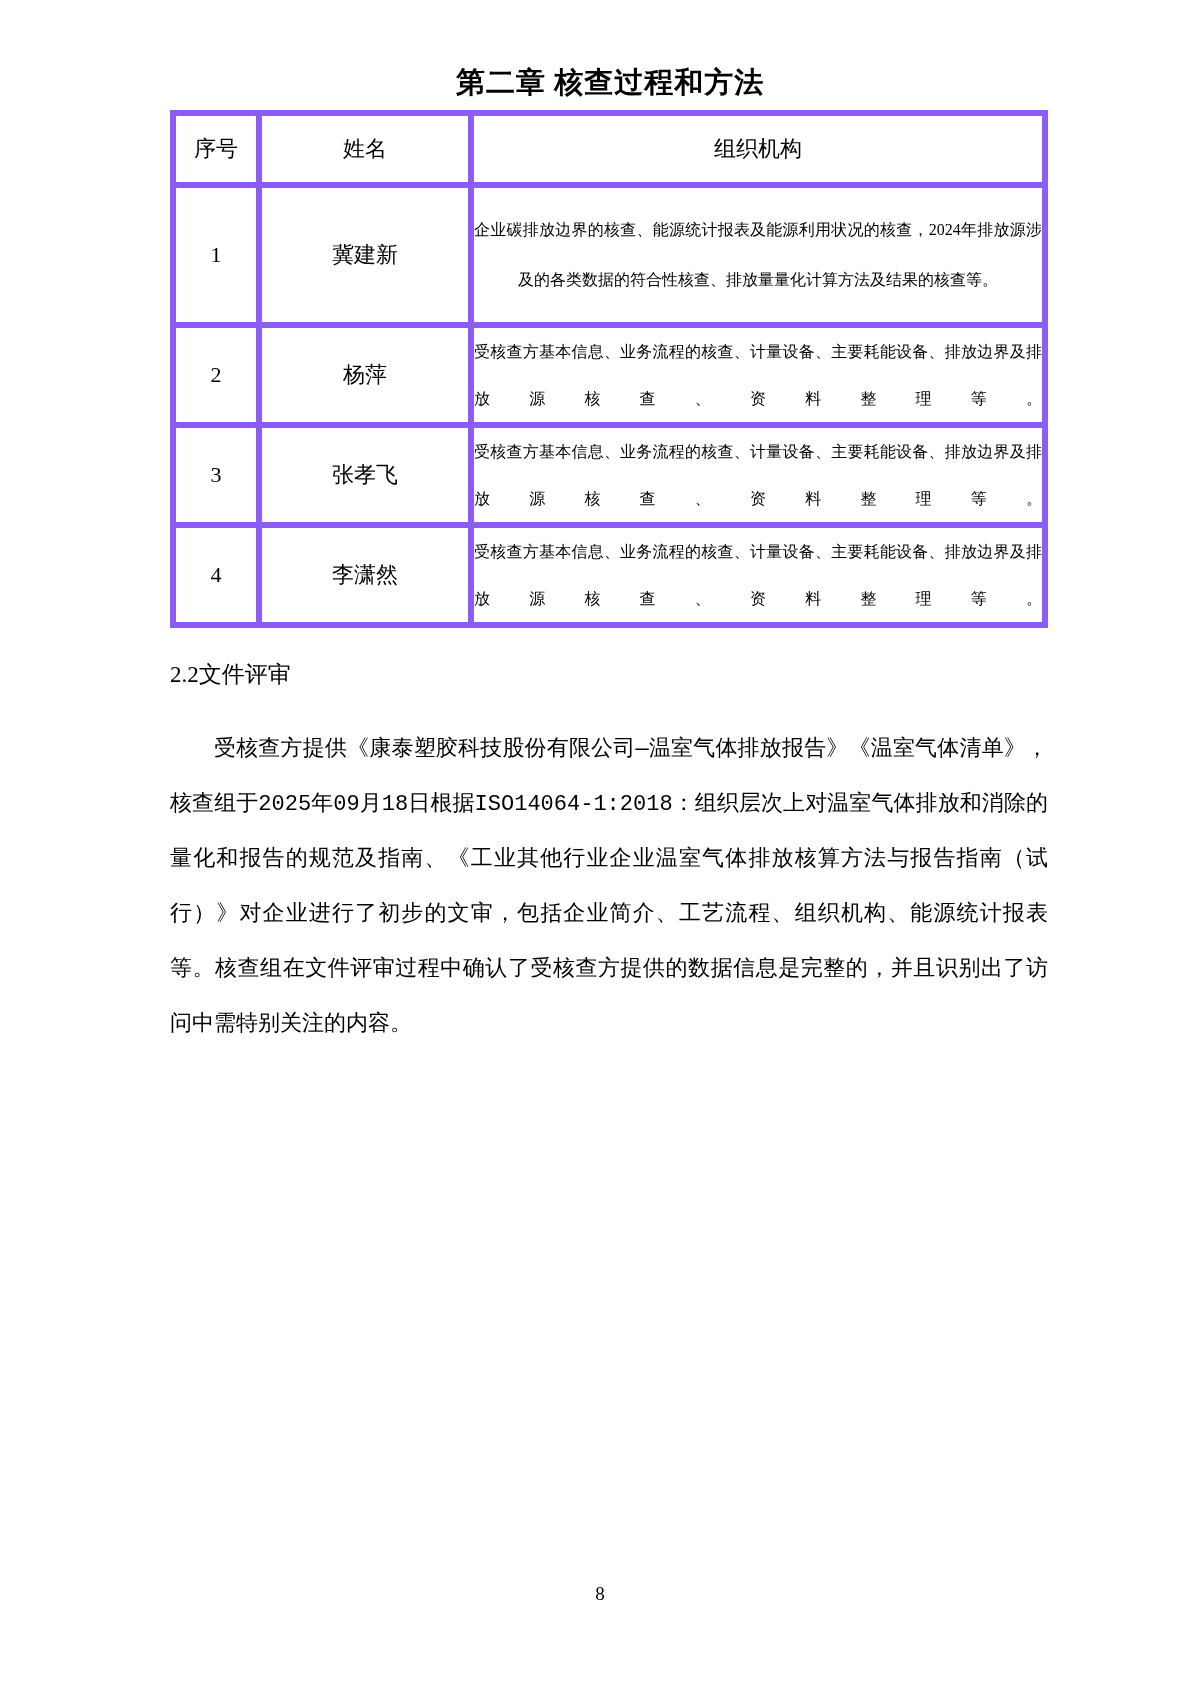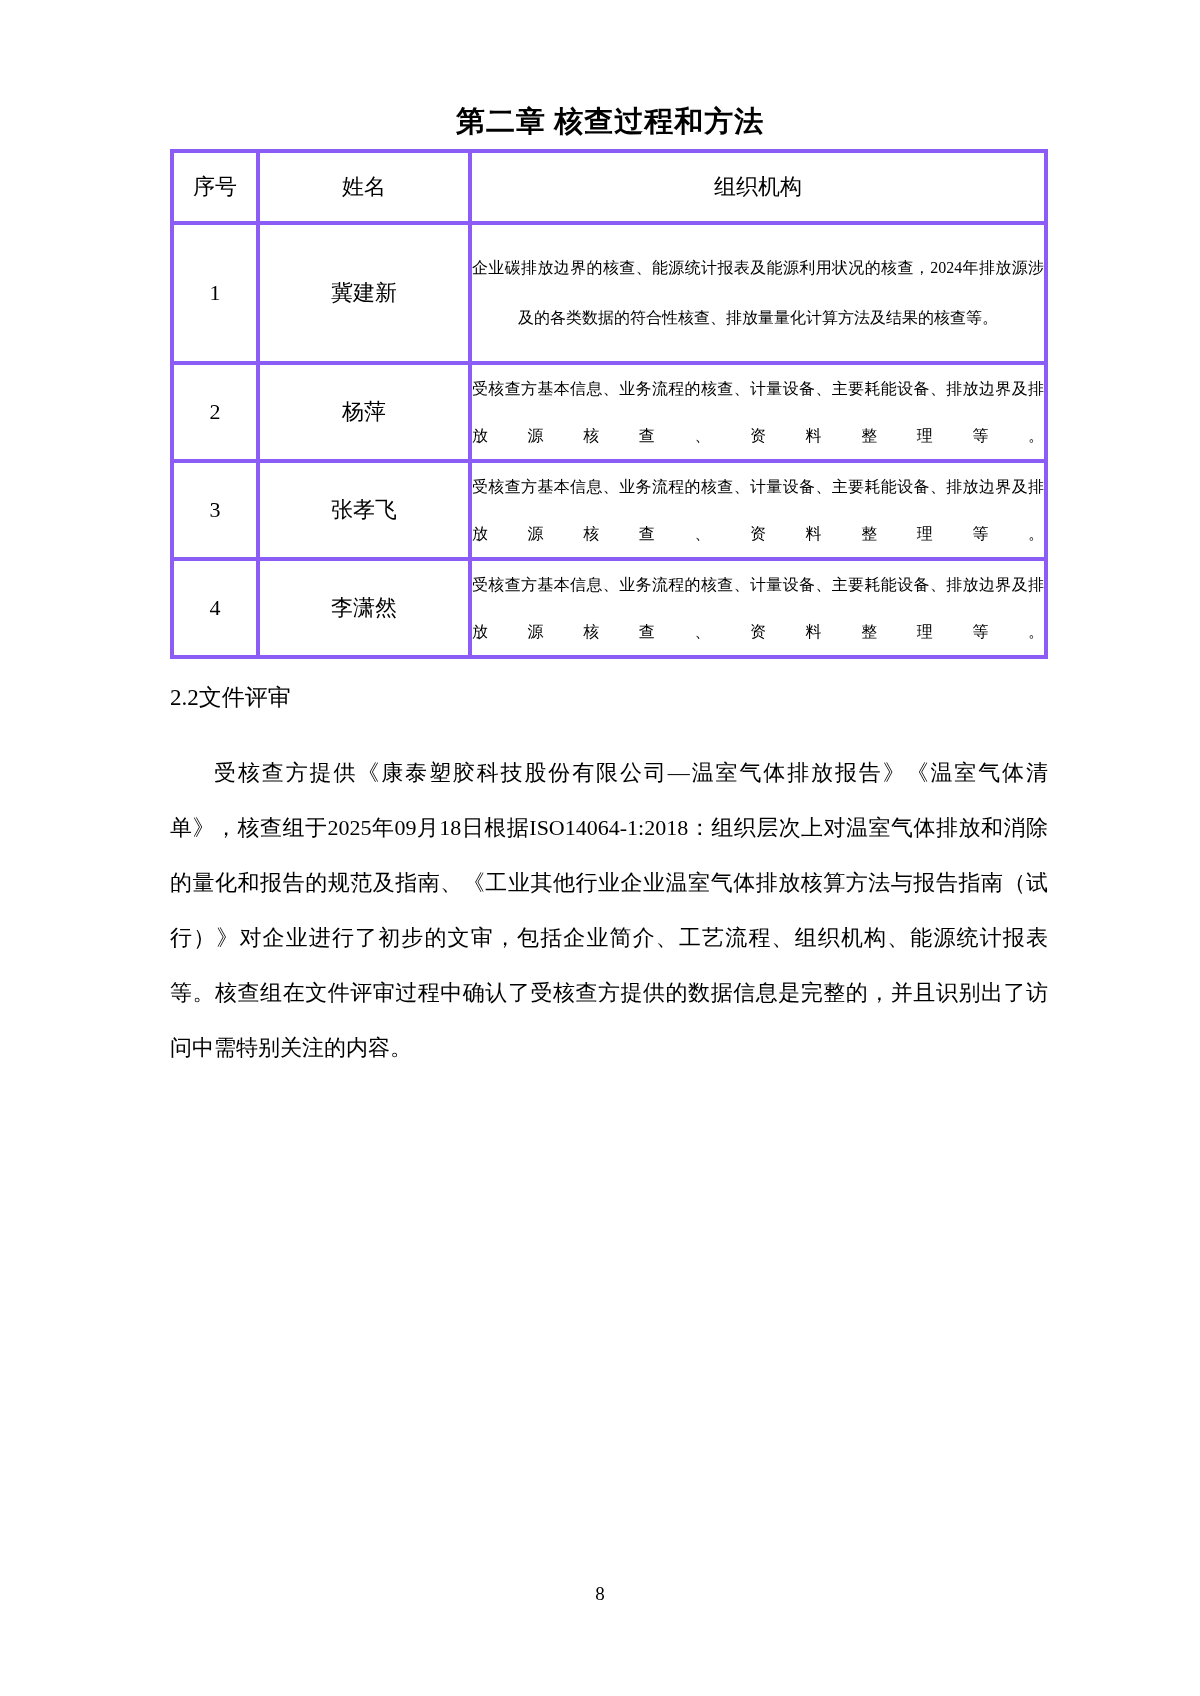--- a/index.html
+++ b/index.html
@@ -9,48 +9,48 @@
     width: 1200px;
     height: 1696px;
     background: #ffffff;
     color: #000000;
     font-family: "Liberation Serif", "DejaVu Serif", serif;
     overflow: hidden;
   }
   .content {
     width: 880px;
     margin-left: 170px;
-    padding-top: 101px;
+    padding-top: 62px;
   }
   .doc-title {
     margin: 0;
     font-size: 29px;
     font-weight: bold;
     line-height: 40px;
     text-align: center;
     letter-spacing: 1px;
   }
   .section-heading {
     font-size: 23px;
     line-height: 34px;
     margin-top: 8px;
   }
-  .heading-s22 { margin-top: 22px; }
+  .heading-s22 { margin-top: 30px; }
   .heading-s23 { margin-top: 22px; }
 
   table.team-table {
     border-collapse: collapse;
     width: 878px;
     margin-top: 8px;
     table-layout: fixed;
     border: 2px solid #000;
   }
   table.team-table th,
   table.team-table td {
-    border: 4px solid #8b5cf6;
+    border: 6px solid #8b5cf6;
     font-weight: normal;
     padding: 0;
     vertical-align: middle;
   }
   table.team-table thead tr { height: 72px; }
   table.team-table th {
     font-size: 22px;
     text-align: center;
     border-bottom-width: 2px;
   }
@@ -74,20 +74,21 @@
   }
   tr.row-std { height: 95px; }
 
   .body-para {
     width: 878px;
     margin: 30px 0 0 0;
     font-size: 22px;
     line-height: 55px;
     text-align: justify;
     text-indent: 2em;
+    font-family: Liberation Mono, monospace;
   }
   .para-s23 {
     text-indent: 0;
     margin-top: 18px;
   }
   .page-number {
     position: absolute;
     top: 1583px;
     left: 0;
     width: 100%;

